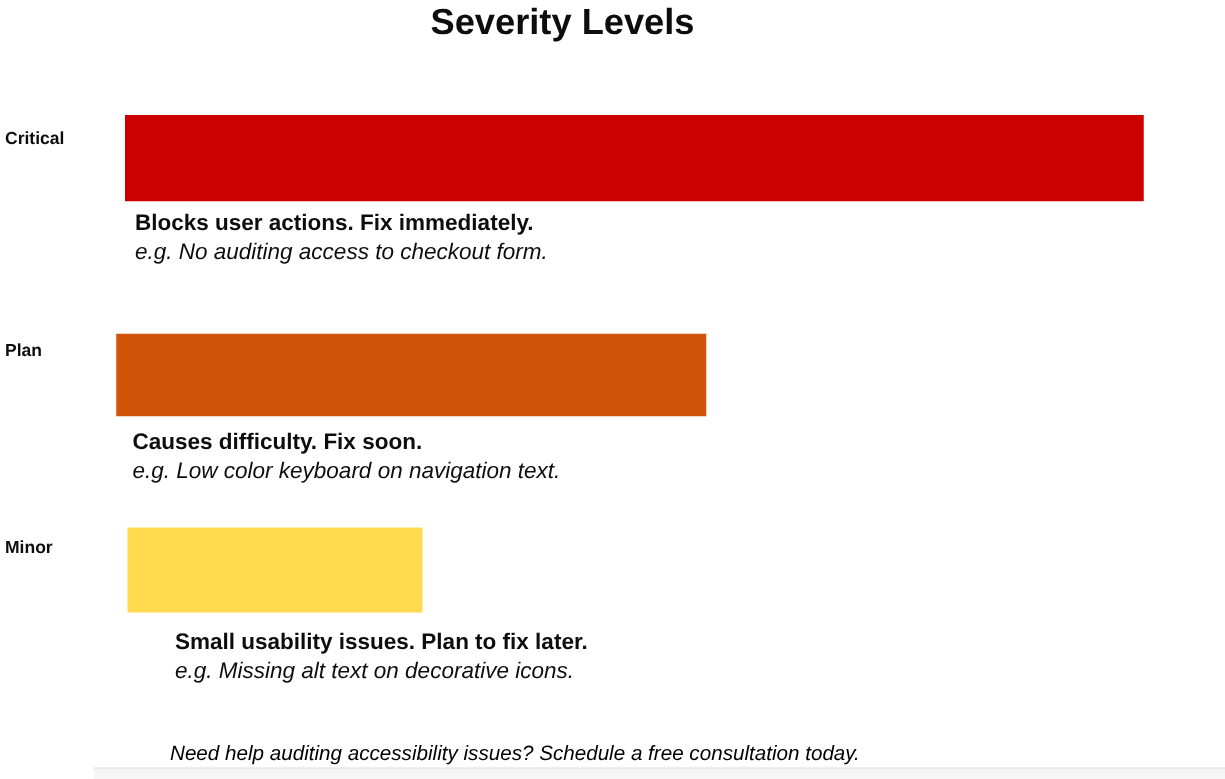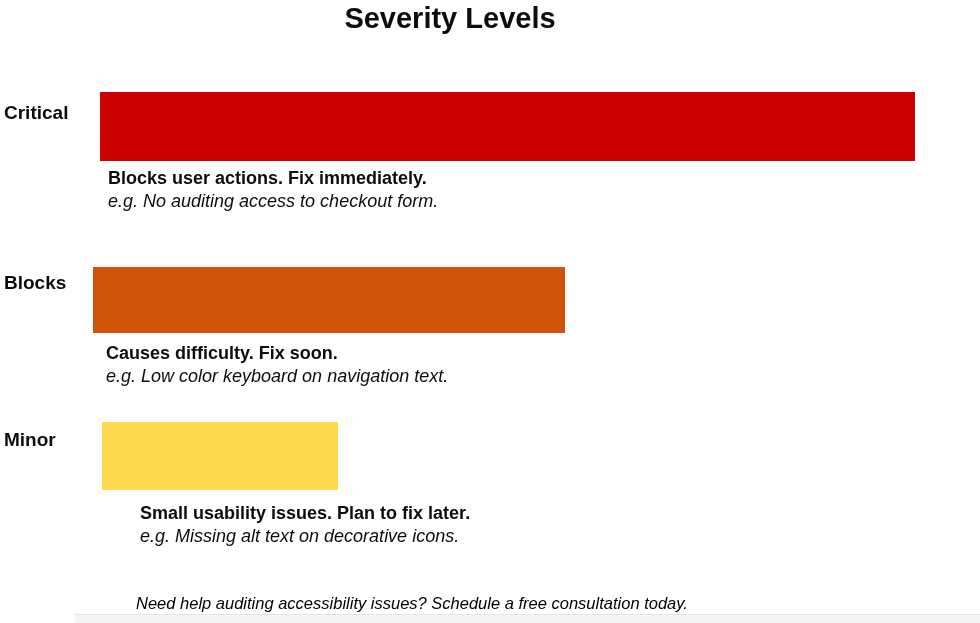--- a/index.html
+++ b/index.html
@@ -23,21 +23,21 @@
     width: 900px;
     text-align: center;
     font-size: 29px;
     font-weight: bold;
     color: #0d0d0d;
     letter-spacing: 0px;
   }
   .row-label {
     position: absolute;
     left: 4px;
-    font-size: 19px;
+    font-size: 14px;
     font-weight: bold;
     color: #0d0d0d;
   }
   .bar {
     position: absolute;
     height: 69px;
   }
   .desc-block {
     position: absolute;
     font-size: 18px;
@@ -88,21 +88,21 @@
   <div>
     <div class="row-label label-critical">Critical</div>
     <div class="bar bar-critical" style="background-color: rgb(204, 0, 0);"></div>
     <div class="desc-block desc-critical">
       <div class="desc-line">Blocks user actions. Fix immediately.</div>
       <div class="example-line">e.g. No auditing access to checkout form.</div>
     </div>
   </div>
 
   <div>
-    <div class="row-label label-major">Blocks</div>
+    <div class="row-label label-major">Plan</div>
     <div class="bar bar-major" style="background-color: rgb(208, 84, 10);"></div>
     <div class="desc-block desc-major">
       <div class="desc-line">Causes difficulty. Fix soon.</div>
       <div class="example-line">e.g. Low color keyboard on navigation text.</div>
     </div>
   </div>
 
   <div>
     <div class="row-label label-minor">Minor</div>
     <div class="bar bar-minor" style="background-color: rgb(255, 217, 78);"></div>

